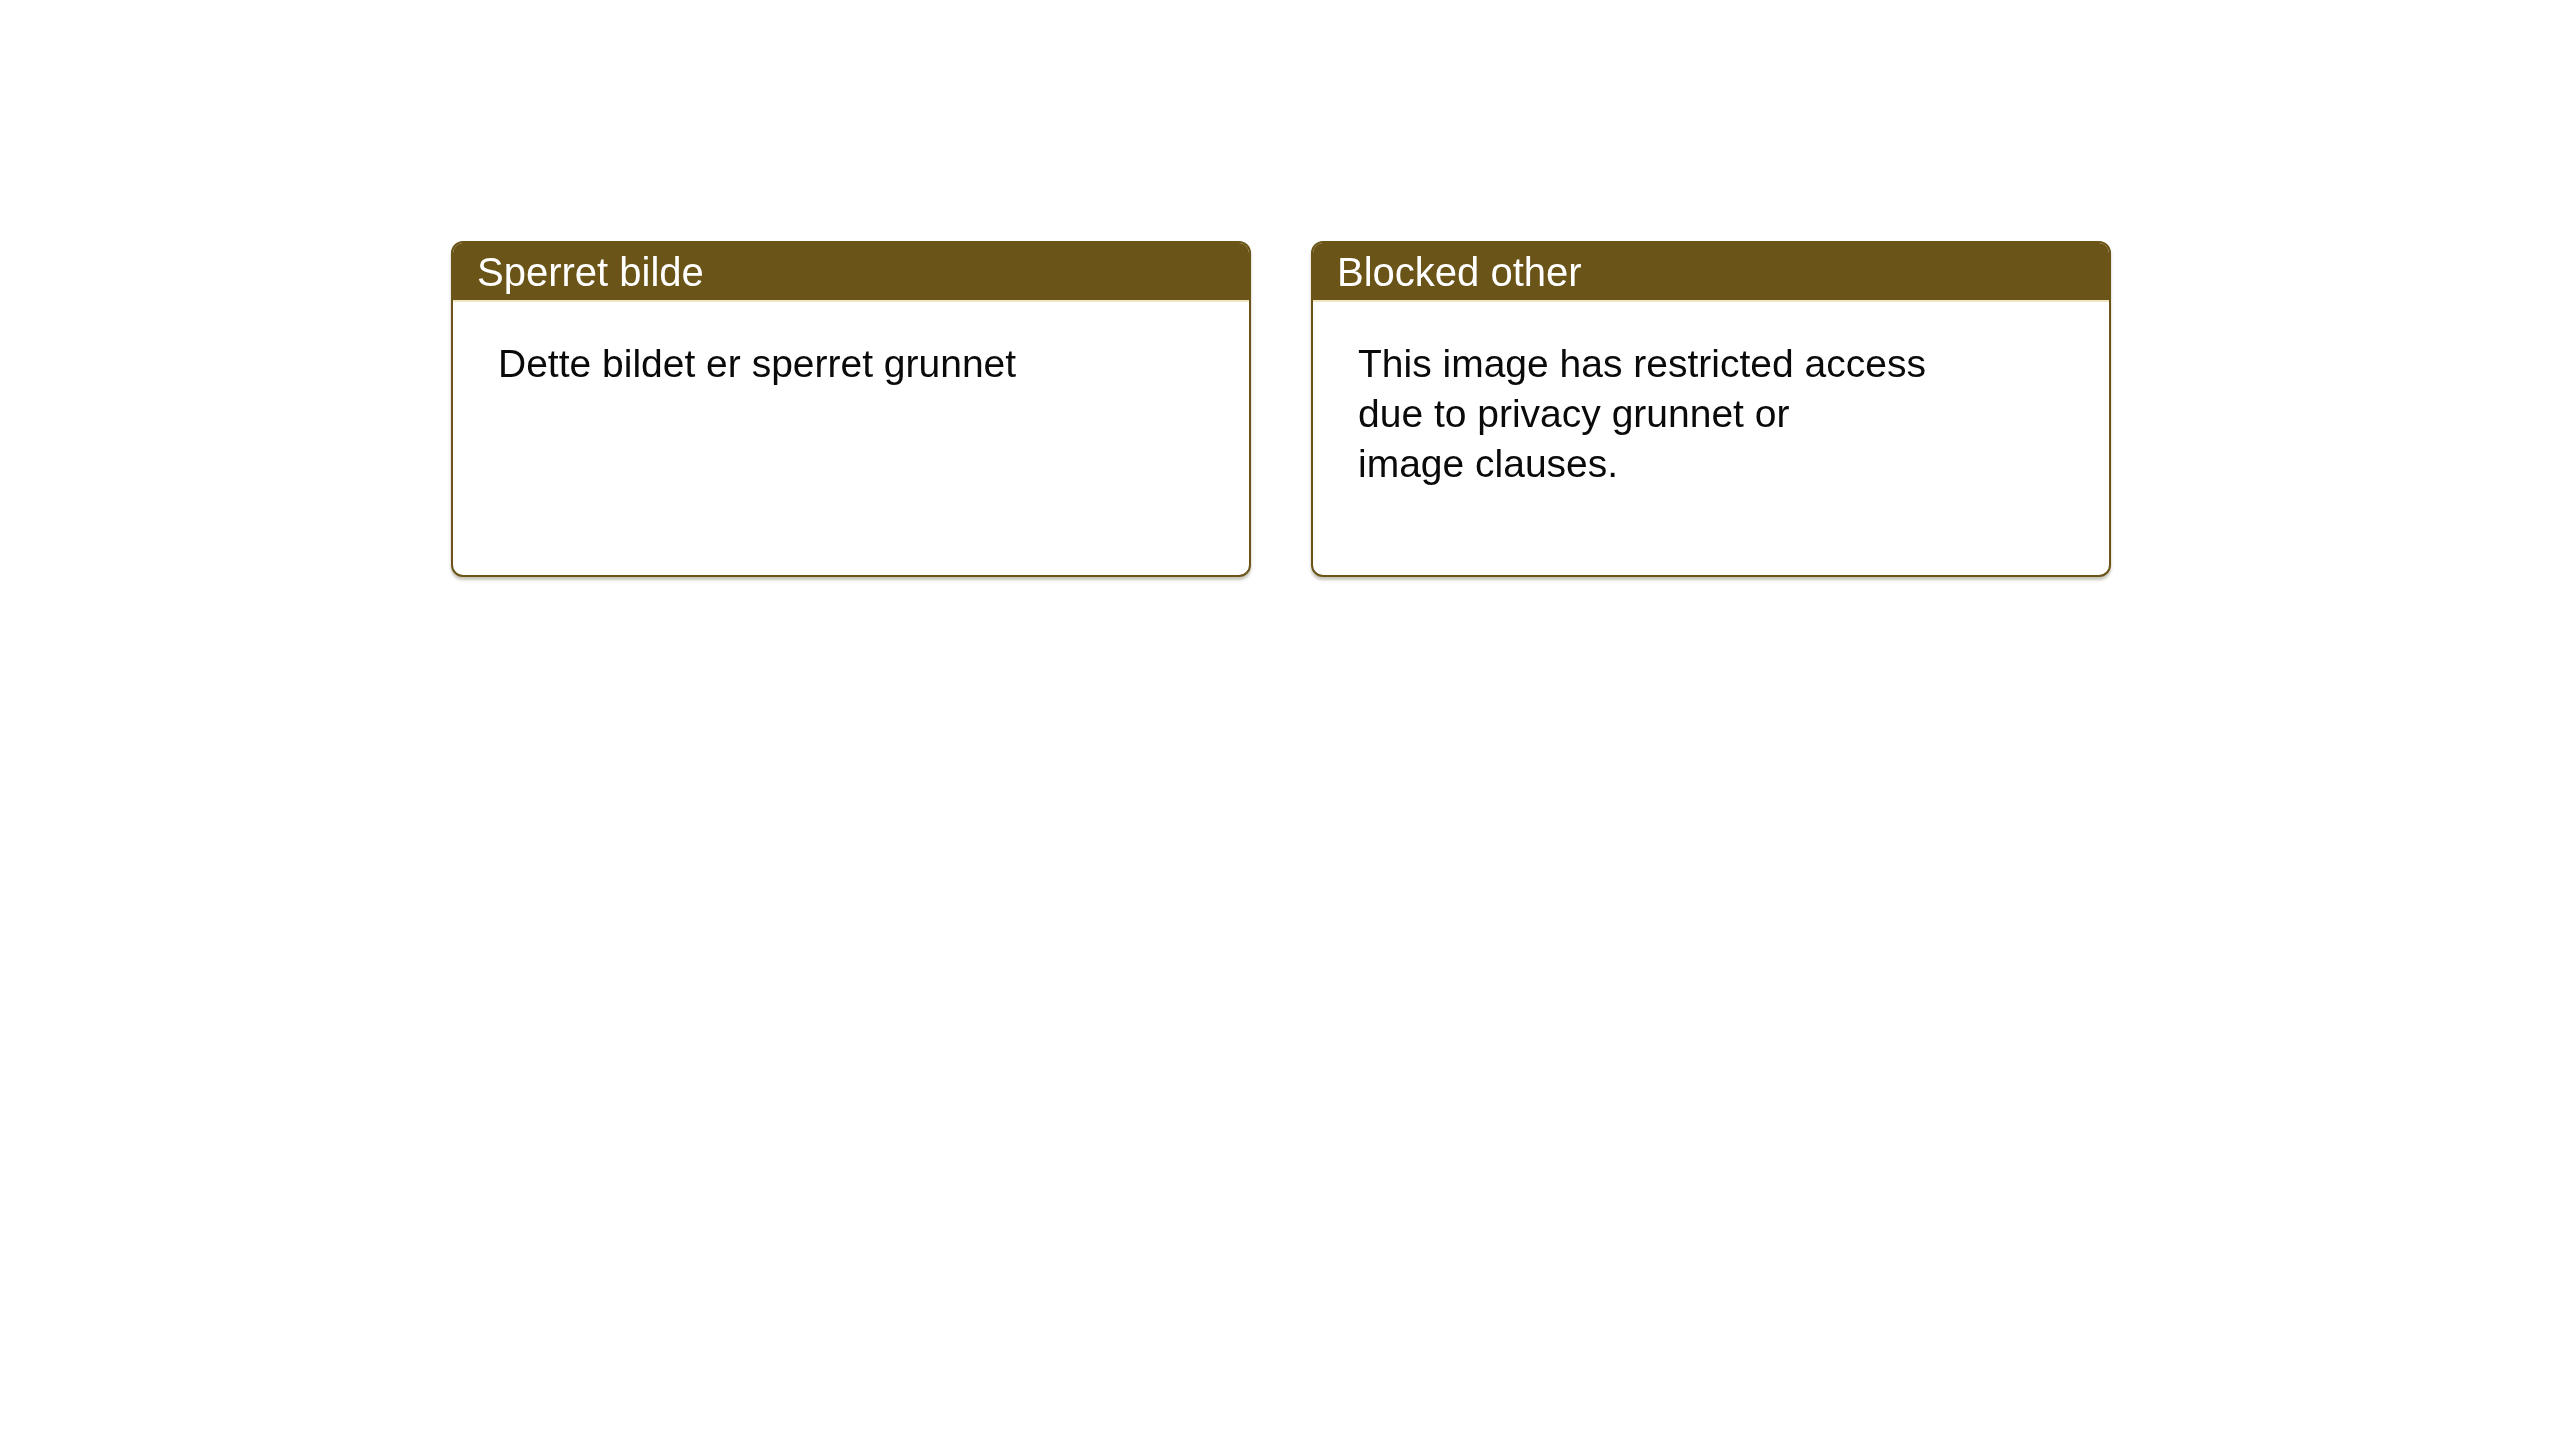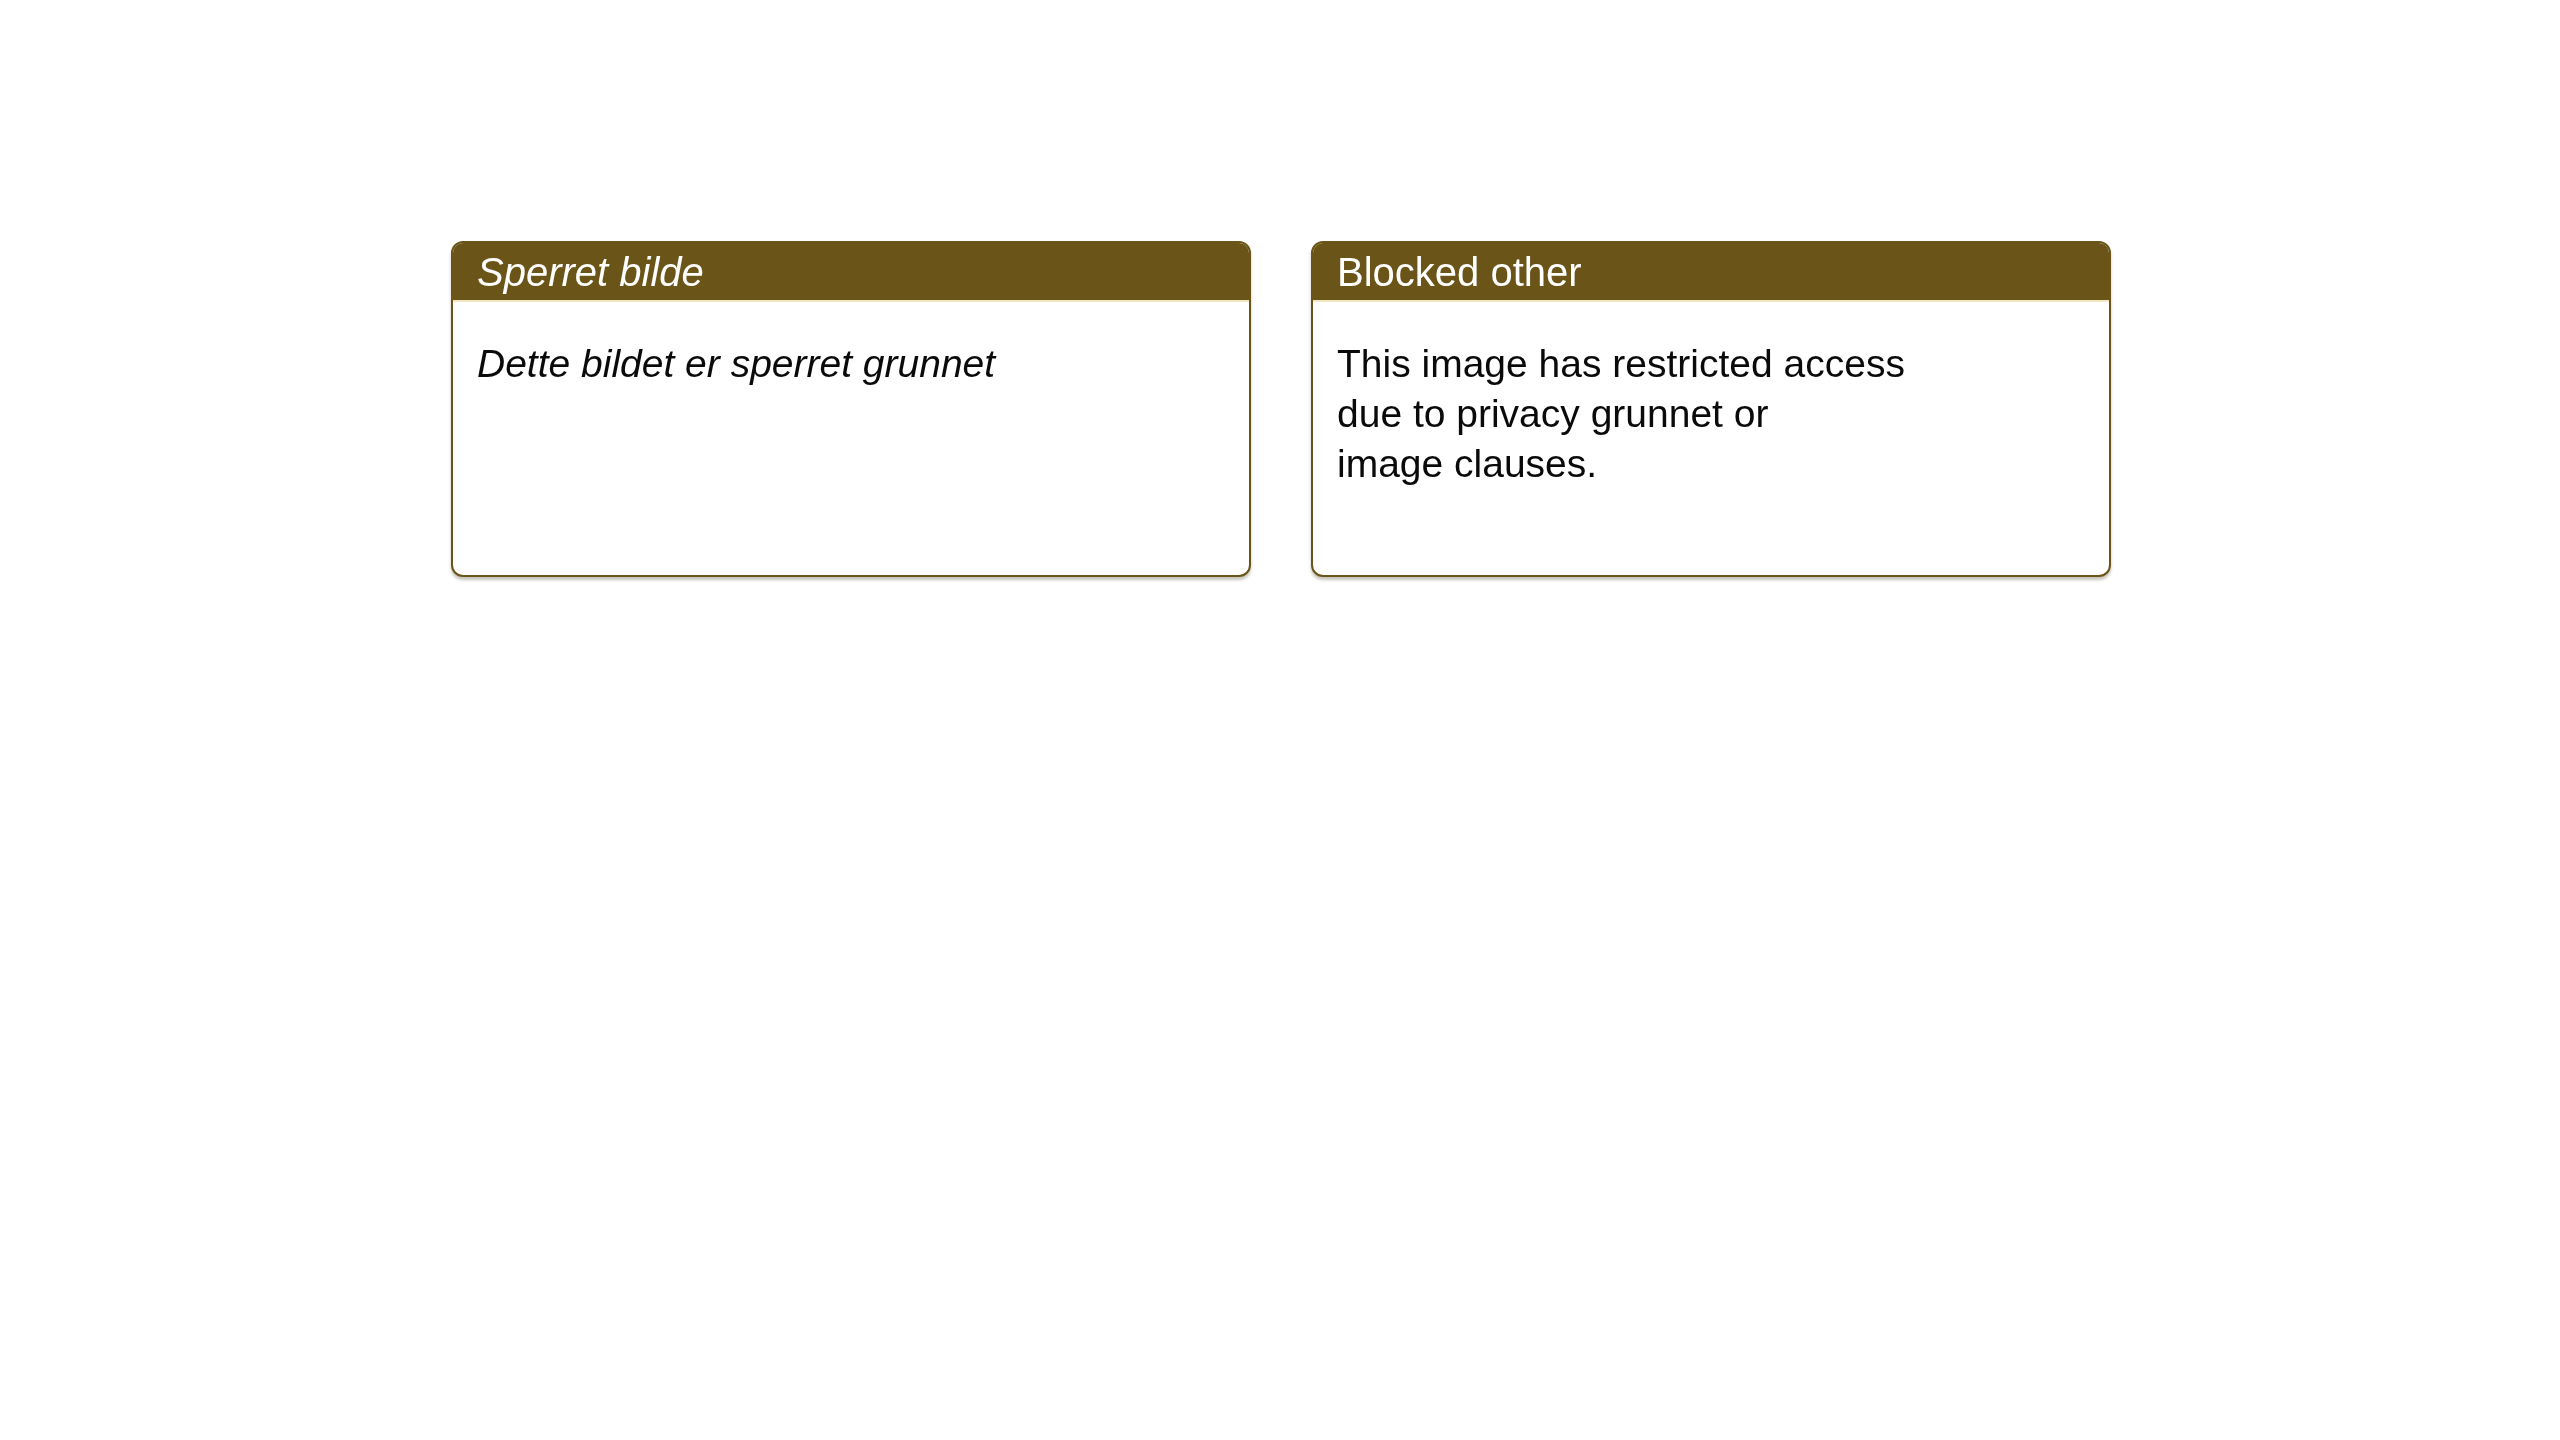--- a/index.html
+++ b/index.html
@@ -28,21 +28,21 @@
     position: absolute;
     top: 241px;
     width: 800px;
     height: 336px;
     background: var(--body-bg);
     border: 2px solid var(--card-border);
     border-radius: 12px;
     box-shadow: 0 3px 3px rgba(70, 60, 30, 0.30);
     overflow: hidden;
   }
-  .card-no { left: 451px; font-style: italic; }
+  .card-no { left: 451px; }
   .card-en { left: 1311px; }
   .card-header {
     height: 59px;
     background: var(--header-bg);
     border-bottom: 2px solid var(--header-highlight);
     display: flex;
     align-items: center;
     padding: 0 24px;
   }
   .card-title {
@@ -50,21 +50,21 @@
     font-size: 40px;
     line-height: 1;
     white-space: nowrap;
   }
   .card-body {
     padding: 37px 24px 0 24px;
     color: var(--body-text);
     font-size: 39px;
     line-height: 50px;
   }
-  .card-body .line { display: block; }
+  .card-body .line { display: block; margin-left: 21px; }
 </style>
 </head>
 <body>
 
 <main class="panel">
 
   <section class="card card-no">
     <header class="card-header">
       <span class="card-title">Sperret bilde</span>
     </header>

